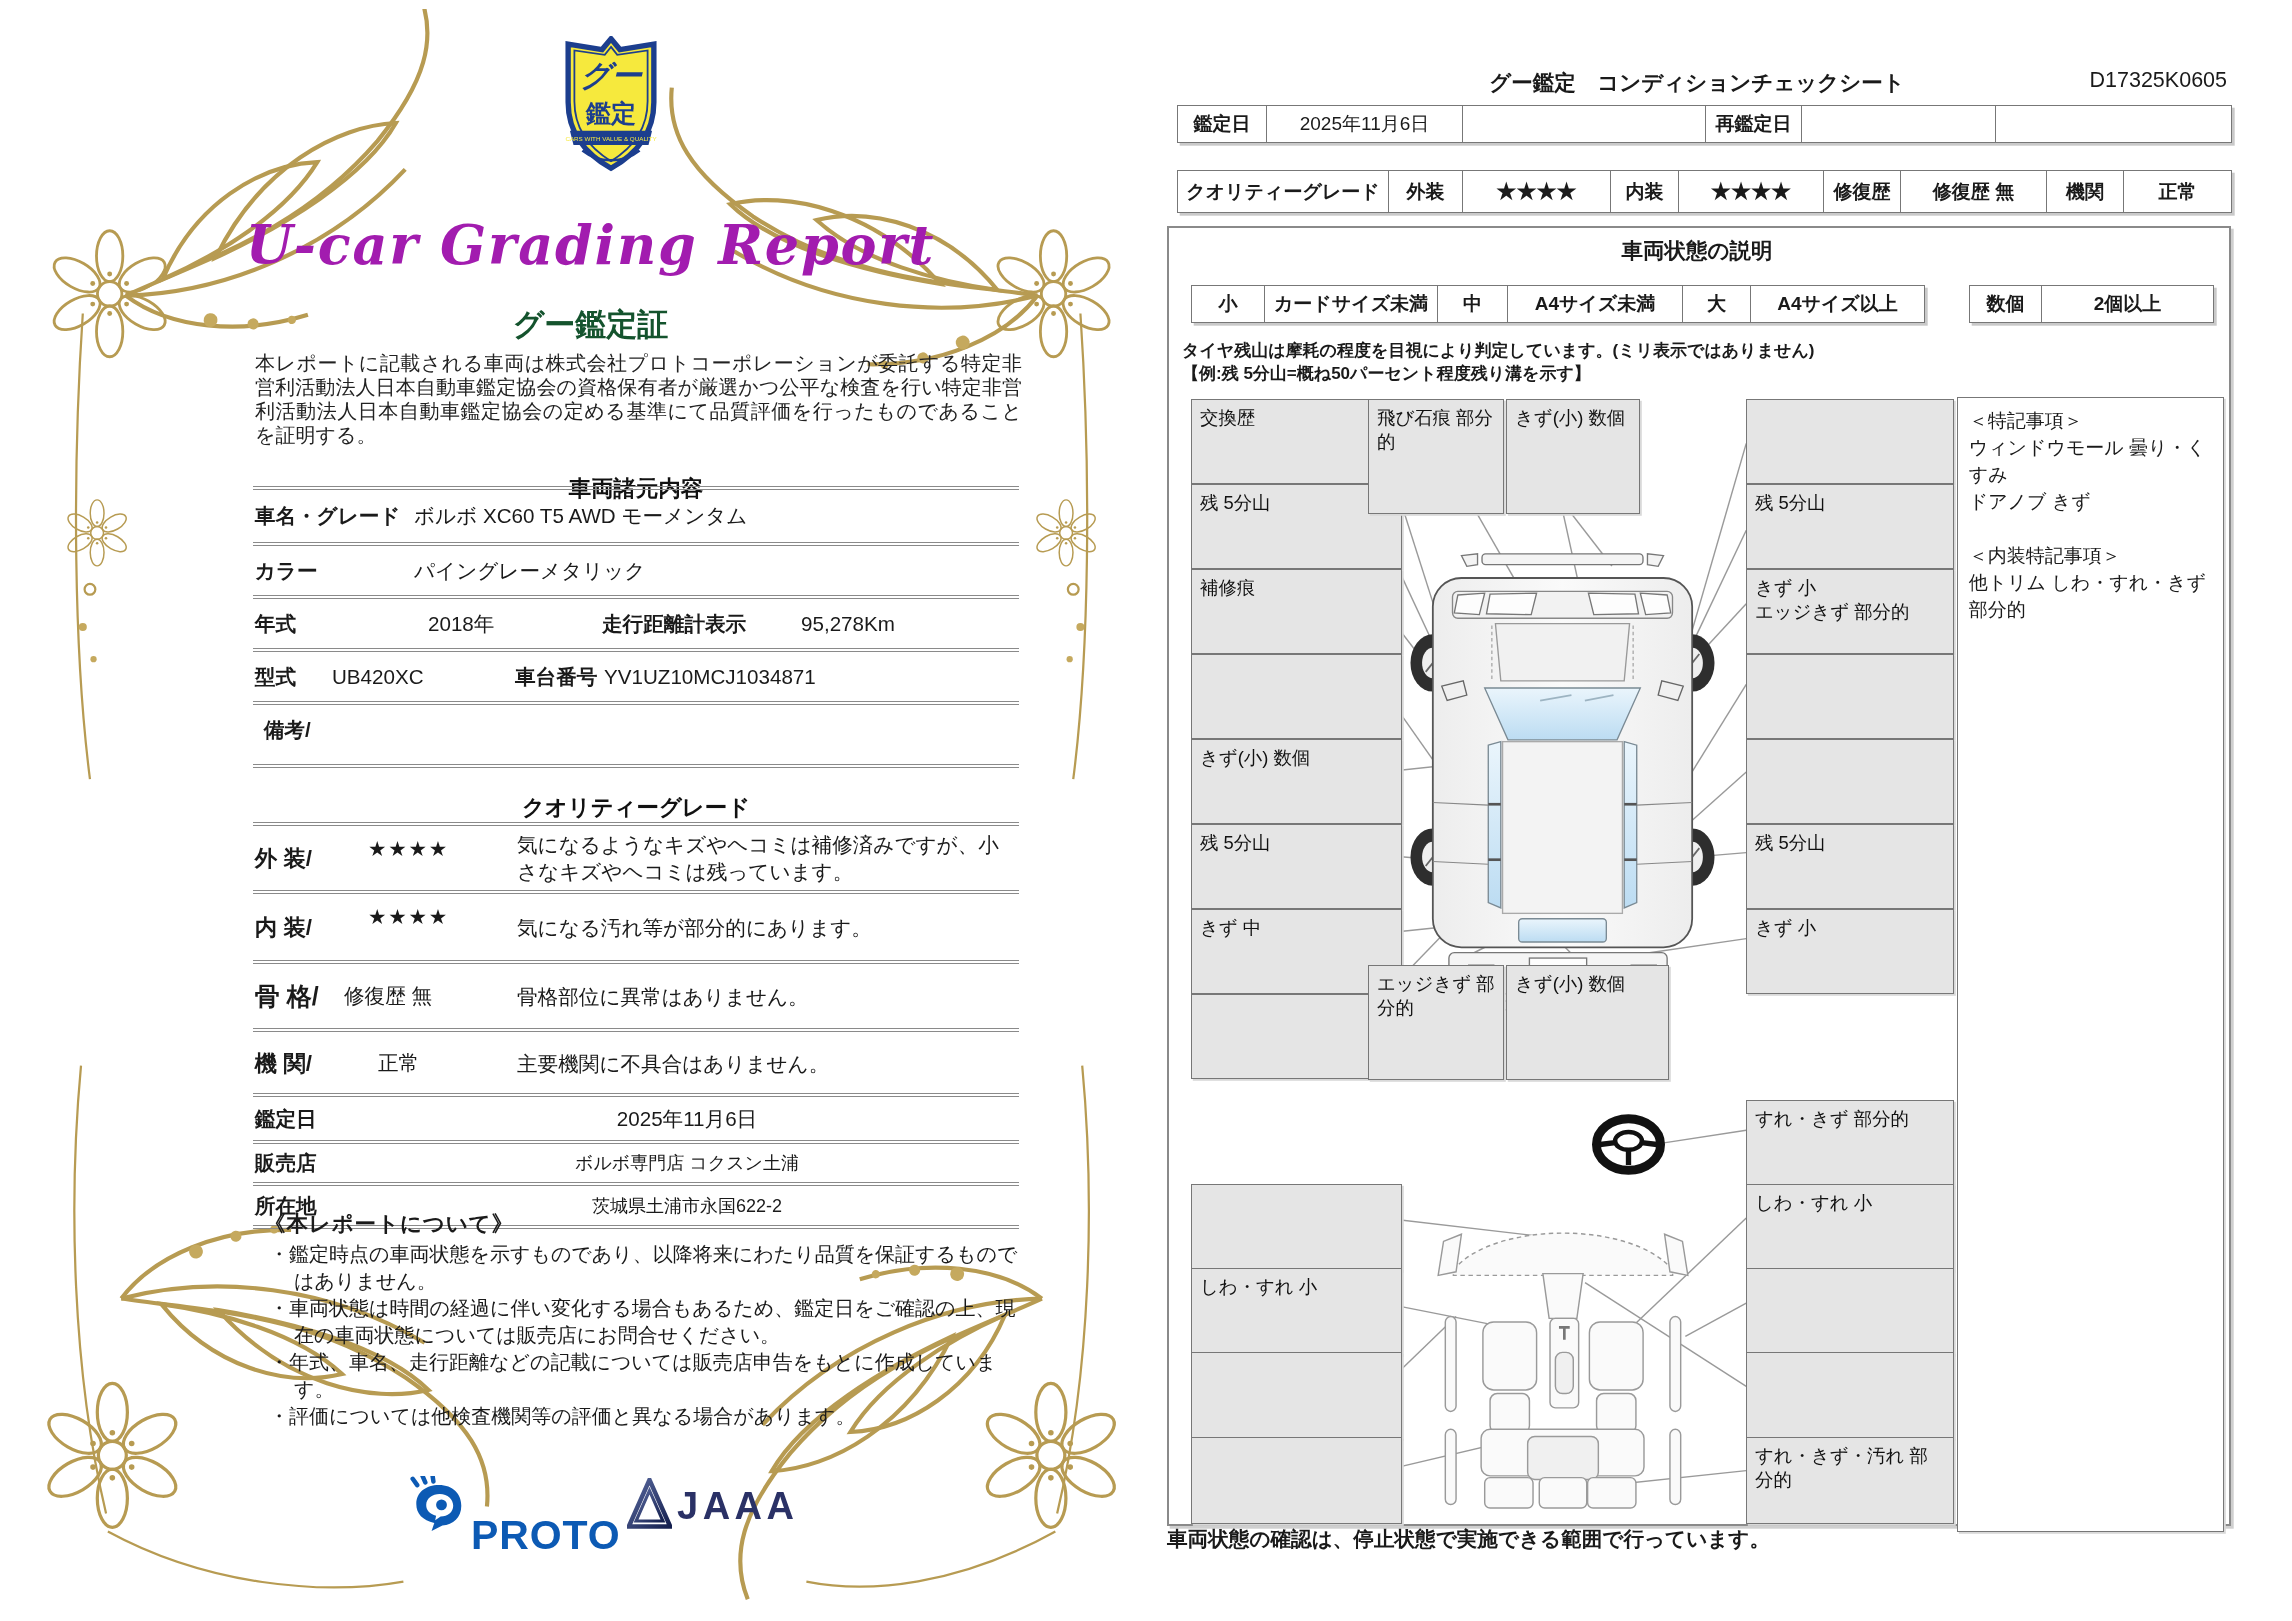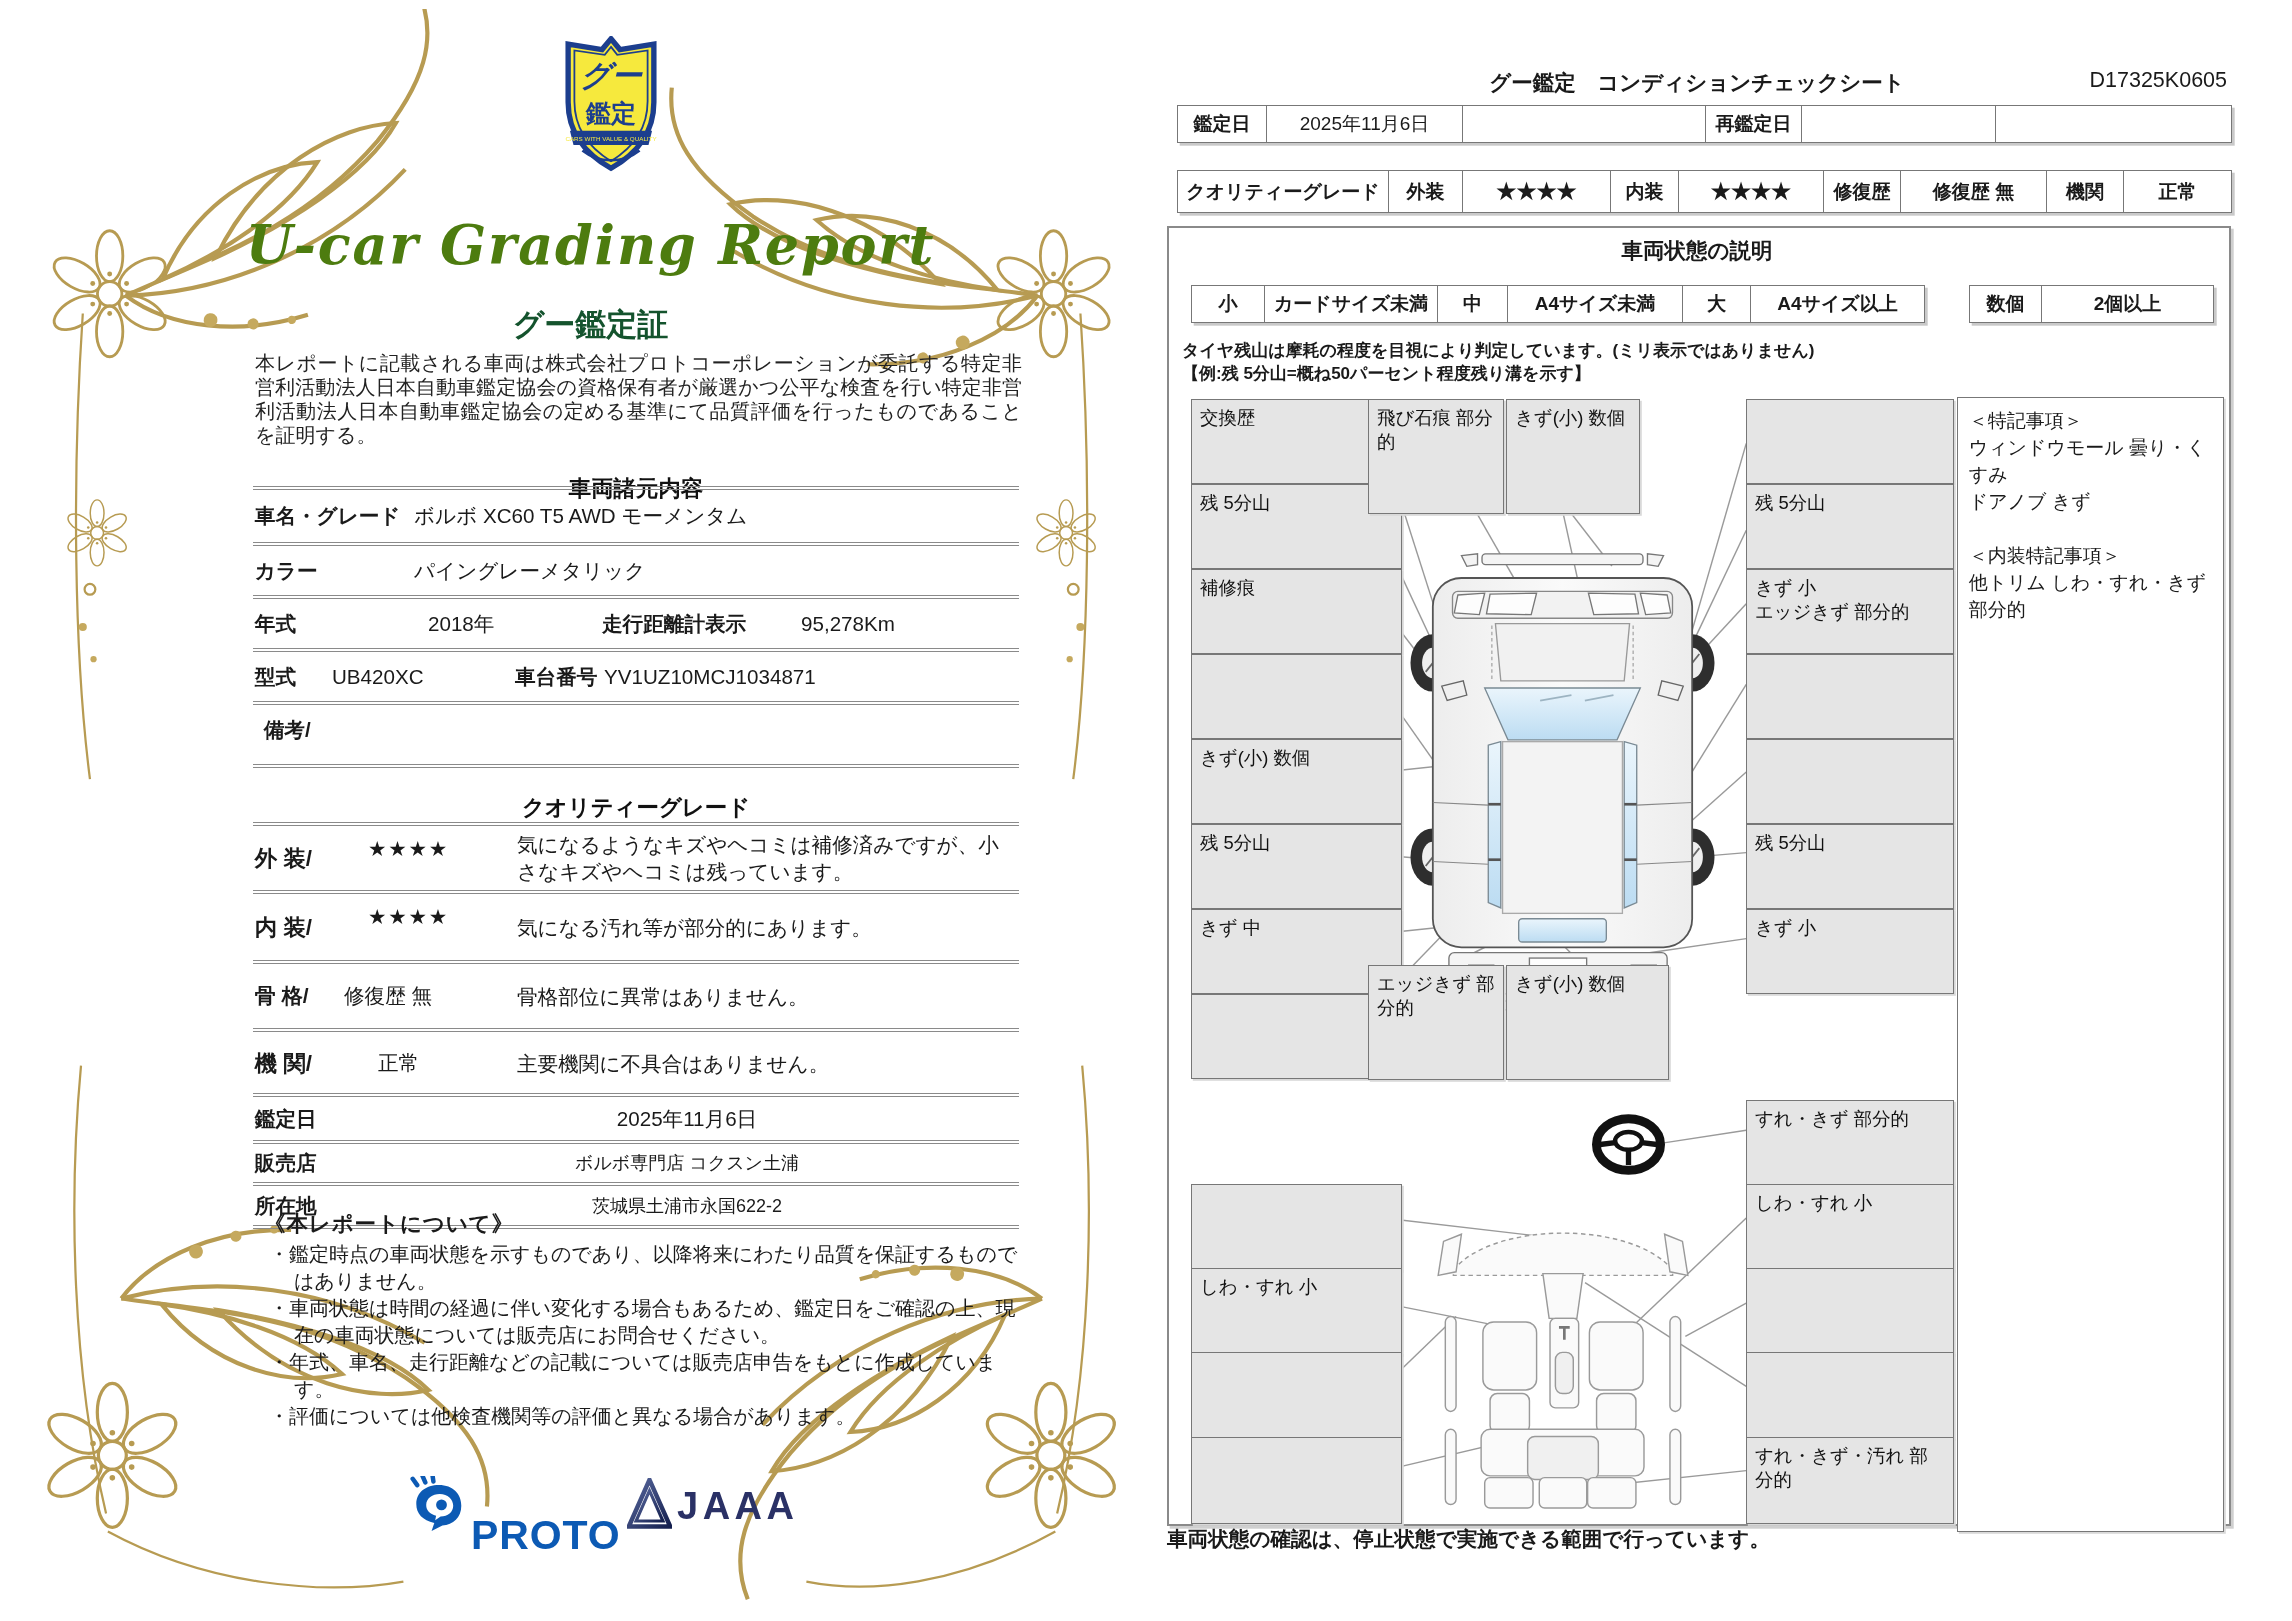--- a/index.html
+++ b/index.html
@@ -1,21 +1,21 @@
 <!DOCTYPE html>
 <html style="font-size:14.3px"><head>
 <meta charset="utf-8">
 <style>
   html,body{margin:0;padding:0;background:#ffffff;}
   #canvas{position:relative;width:2293px;height:1622px;background:#ffffff;overflow:hidden;
           font-family:"Liberation Sans",sans-serif;color:#1a1a1a;}
   .abs{position:absolute;}
   
   .cert-title{font-family:"DejaVu Serif",serif;font-style:italic;font-weight:600;
-              font-size:54px;color:#4d7c0f;text-align:center;letter-spacing:1.8px;}
+              font-size:54px;color:#a21caf;text-align:center;letter-spacing:1.8px;}
   .cert-sub{font-size:31px;font-weight:bold;text-align:center;color:#14532d;}
   .cert-intro{font-size:20px;line-height:24px;text-align:justify;color:#222;}
   .sec-head{font-size:22.4px;font-weight:bold;text-align:center;color:#111;}
   .spec-table{border-bottom:4.5px double #8a8a8a;}
   .srow{position:relative;border-top:4.5px double #8a8a8a;}
   .srow span{position:absolute;top:50%;transform:translateY(-50%);font-size:20.6px;white-space:nowrap;}
   .srow .lb{font-weight:bold;}
   .srow .top{top:10.7px;transform:none;}
   .stars{font-size:24px;letter-spacing:1.8px;}
   .desc{font-size:20px;line-height:27px;white-space:normal !important;}
@@ -157,21 +157,21 @@
       <span class="lb" style="left:1.8px;font-size:22.4px">外 装/</span>
       <span class="stars top" style="left:115px">★★★★</span>
       <span class="desc" style="left:264px;width:497px">気になるようなキズやヘコミは補修済みですが、小さなキズやヘコミは残っています。</span>
     </div>
     <div class="srow" style="height:66px;">
       <span class="lb" style="left:1.8px;font-size:22.4px">内 装/</span>
       <span class="stars top" style="left:115px">★★★★</span>
       <span class="desc" style="left:264px;width:497px">気になる汚れ等が部分的にあります。</span>
     </div>
     <div class="srow" style="height:64px;">
-      <span class="lb" style="left:1.8px;font-size:21px">骨 格/</span>
+      <span class="lb" style="left:1.8px;font-size:25px">骨 格/</span>
       <span style="left:91px">修復歴 無</span>
       <span class="desc" style="left:264px;width:497px">骨格部位に異常はありません。</span>
     </div>
     <div class="srow" style="height:61px;">
       <span class="lb" style="left:1.8px;font-size:22.4px">機 関/</span>
       <span style="left:125px">正常</span>
       <span class="desc" style="left:264px;width:497px">主要機関に不具合はありません。</span>
     </div>
     <div class="srow" style="height:43px;">
       <span class="lb" style="left:1.8px">鑑定日</span>

